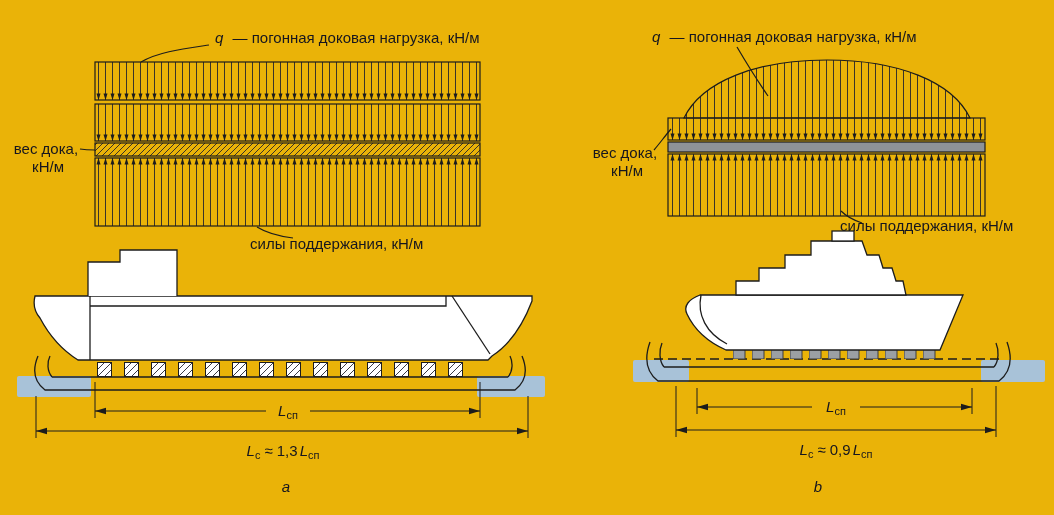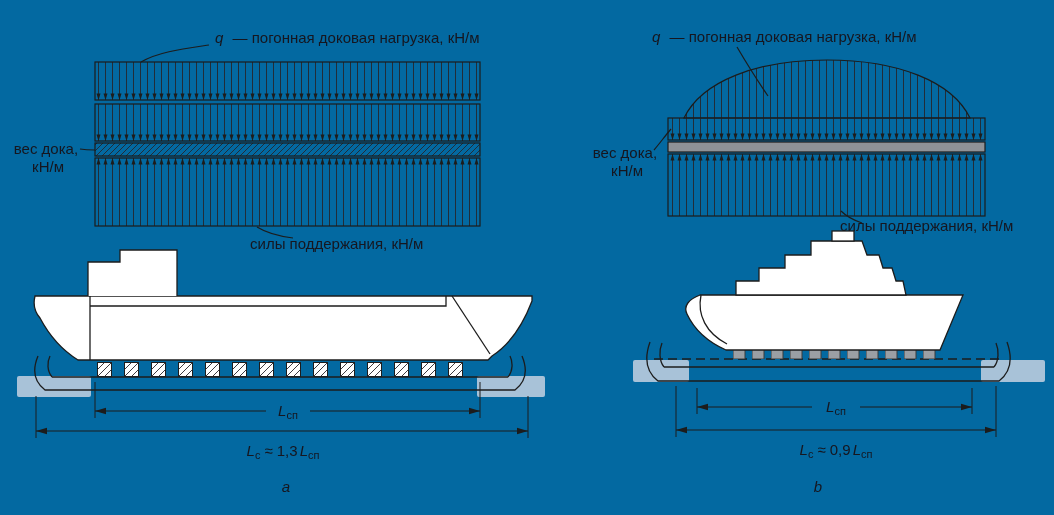--- a/index.html
+++ b/index.html
@@ -1,16 +1,16 @@
 <!DOCTYPE html>
 <html><head>
 <meta charset="utf-8">
 <style>
   html,body{margin:0;padding:0;background:#fff;}
-  .stage{position:relative;width:1054px;height:515px;background:#0369a1;
+  .stage{position:relative;width:1054px;height:515px;background:#eab308;
          font-family:"Liberation Sans",sans-serif;overflow:hidden;}
   svg{display:block;}
   .ln{stroke:#1c1c1c;stroke-width:1.3;fill:none;}
   .lnf{stroke:#1c1c1c;stroke-width:1.3;fill:#ffffff;}
   .box{stroke:#1c1c1c;stroke-width:1.2;}
   .thin{stroke:#26262c;stroke-width:0.9;fill:none;}
   .dim{stroke:#1c1c1c;stroke-width:1;fill:none;}
   .dash{stroke:#1c1c1c;stroke-width:1.4;fill:none;stroke-dasharray:9 5;}
   .ah{fill:#1c1c1c;stroke:none;}
   .leader{stroke:#1c1c1c;stroke-width:1.2;fill:none;}

